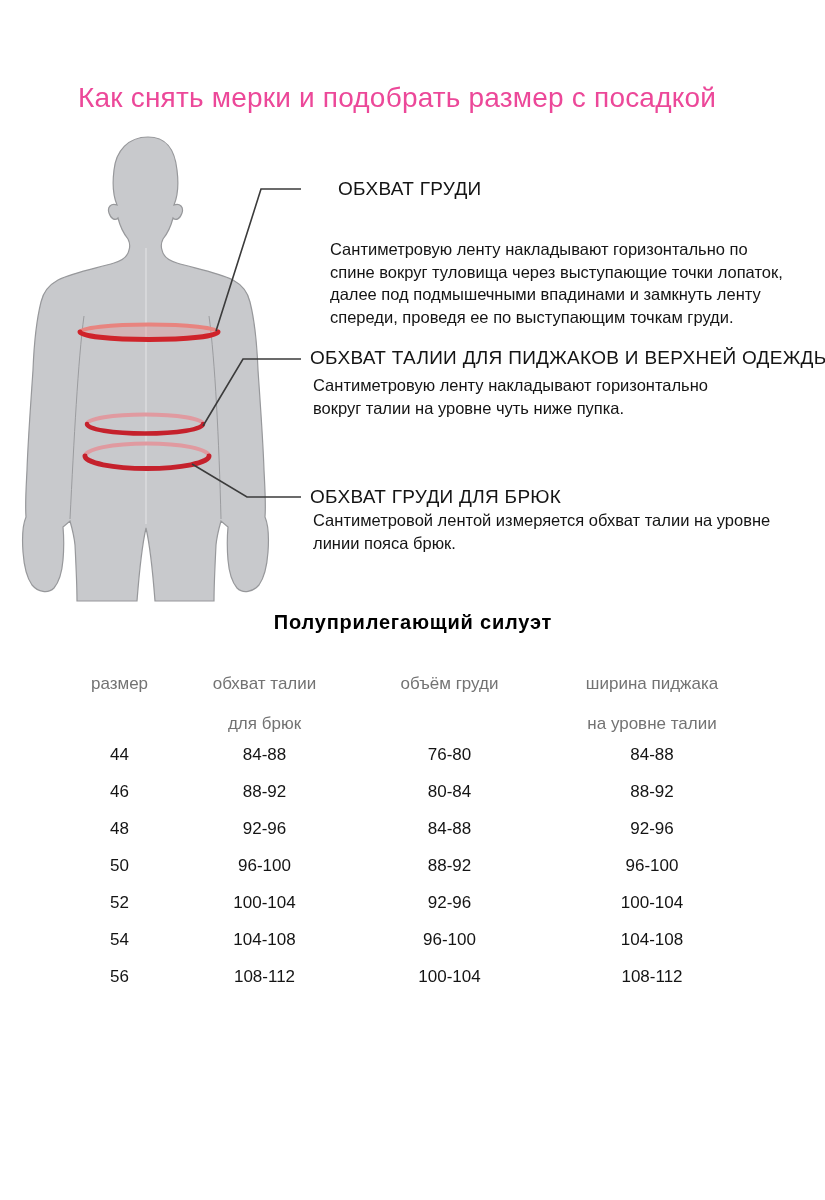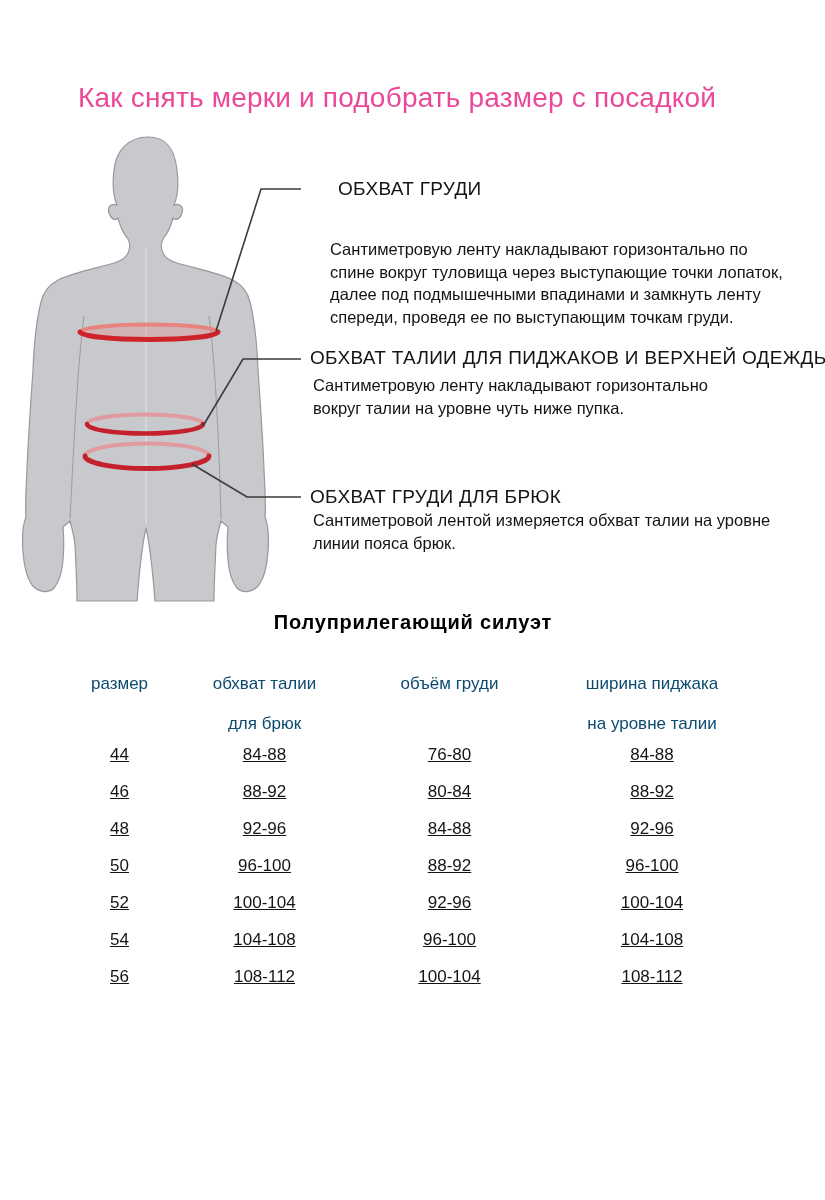--- a/index.html
+++ b/index.html
@@ -28,27 +28,27 @@
   }
   .tbl-title{
     left:63px;top:611px;width:700px;text-align:center;
     font-size:20px;font-weight:700;letter-spacing:.8px;color:#000;
   }
   .tbl-head{
     left:57px;top:664px;width:695px;
     display:grid;grid-template-columns:125px 165px 205px 200px;
   }
   .tbl-head .hcell{text-align:center;}
-  .tbl-head .hline{line-height:40px;font-size:17px;color:#0c4a6e;}
+  .tbl-head .hline{line-height:40px;font-size:17px;color:#737373;}
   .tbl-rows{left:57px;top:736px;width:695px;}
   .trow{
     display:grid;grid-template-columns:125px 165px 205px 200px;
     height:37px;line-height:37px;
   }
-  .tcell{text-align:center;font-size:17px;color:#141414;text-decoration:underline;}
+  .tcell{text-align:center;font-size:17px;color:#141414;}
   svg{display:block;}
 </style>
 </head>
 <body>
 
 <div class="page">
 
   <div class="abs page-title">Как снять мерки и подобрать размер с посадкой</div>
 
   <svg class="abs" style="left:0;top:0;" width="825" height="1200" viewBox="0 0 825 1200">

